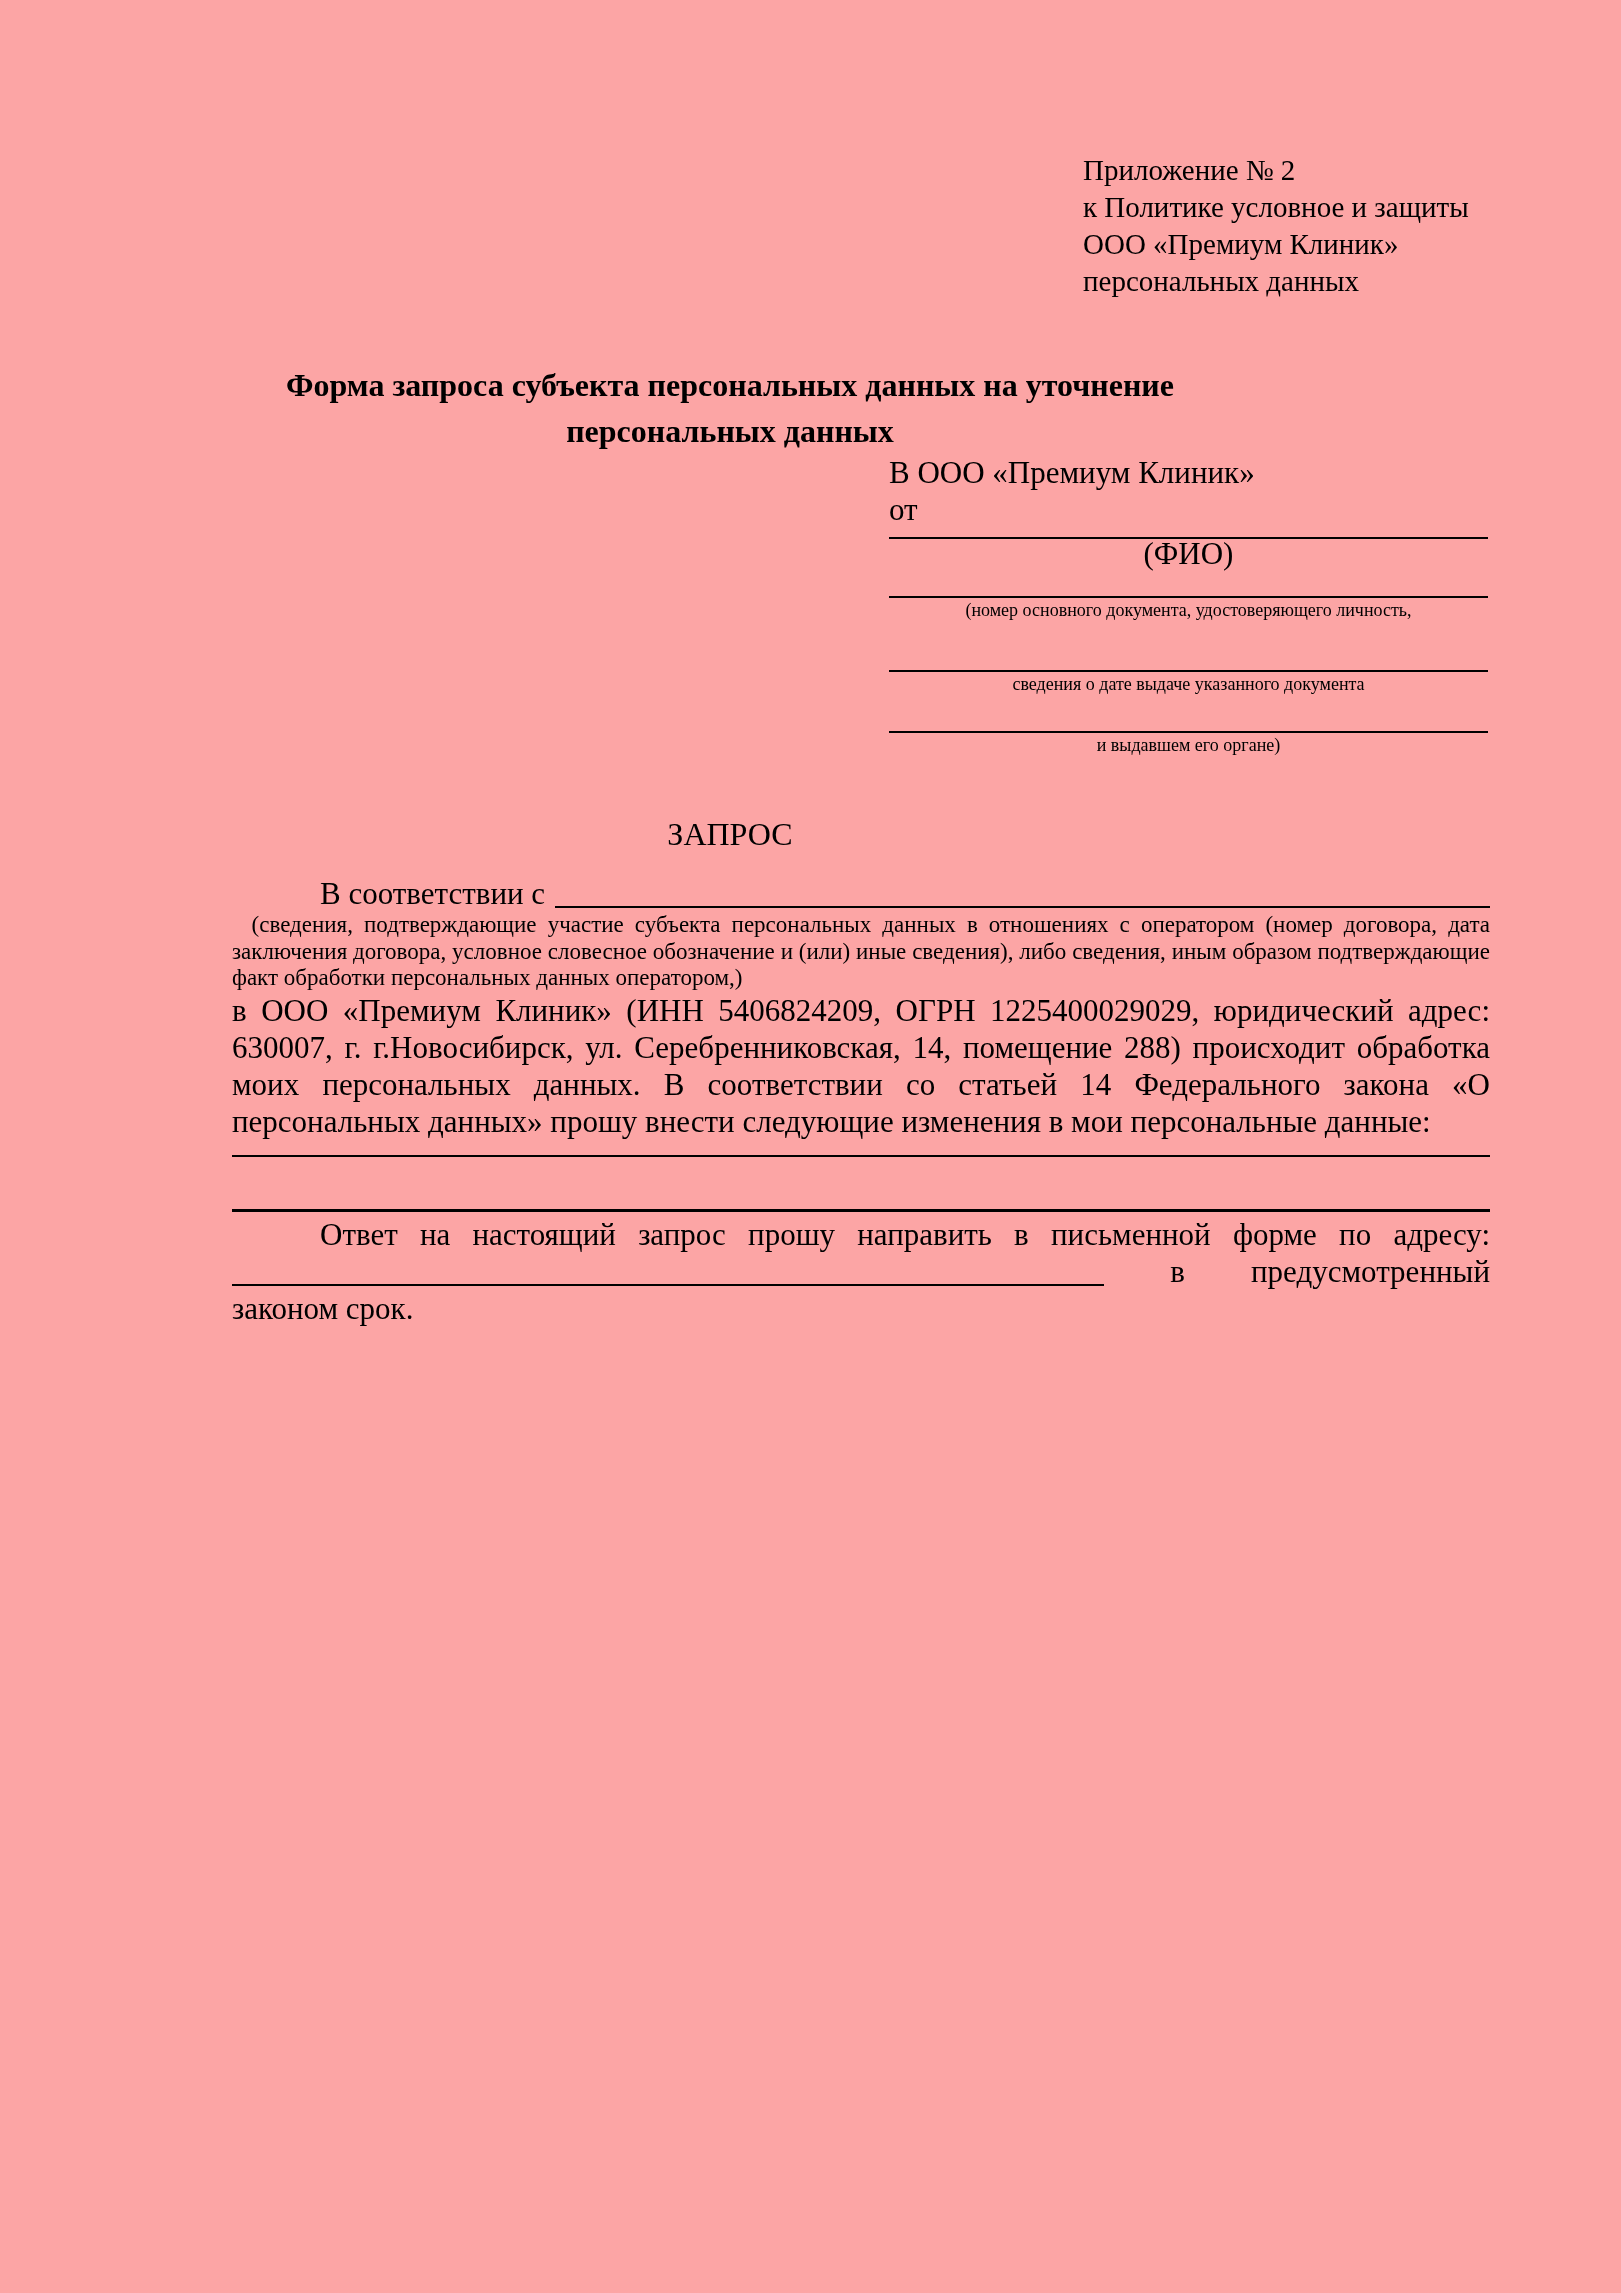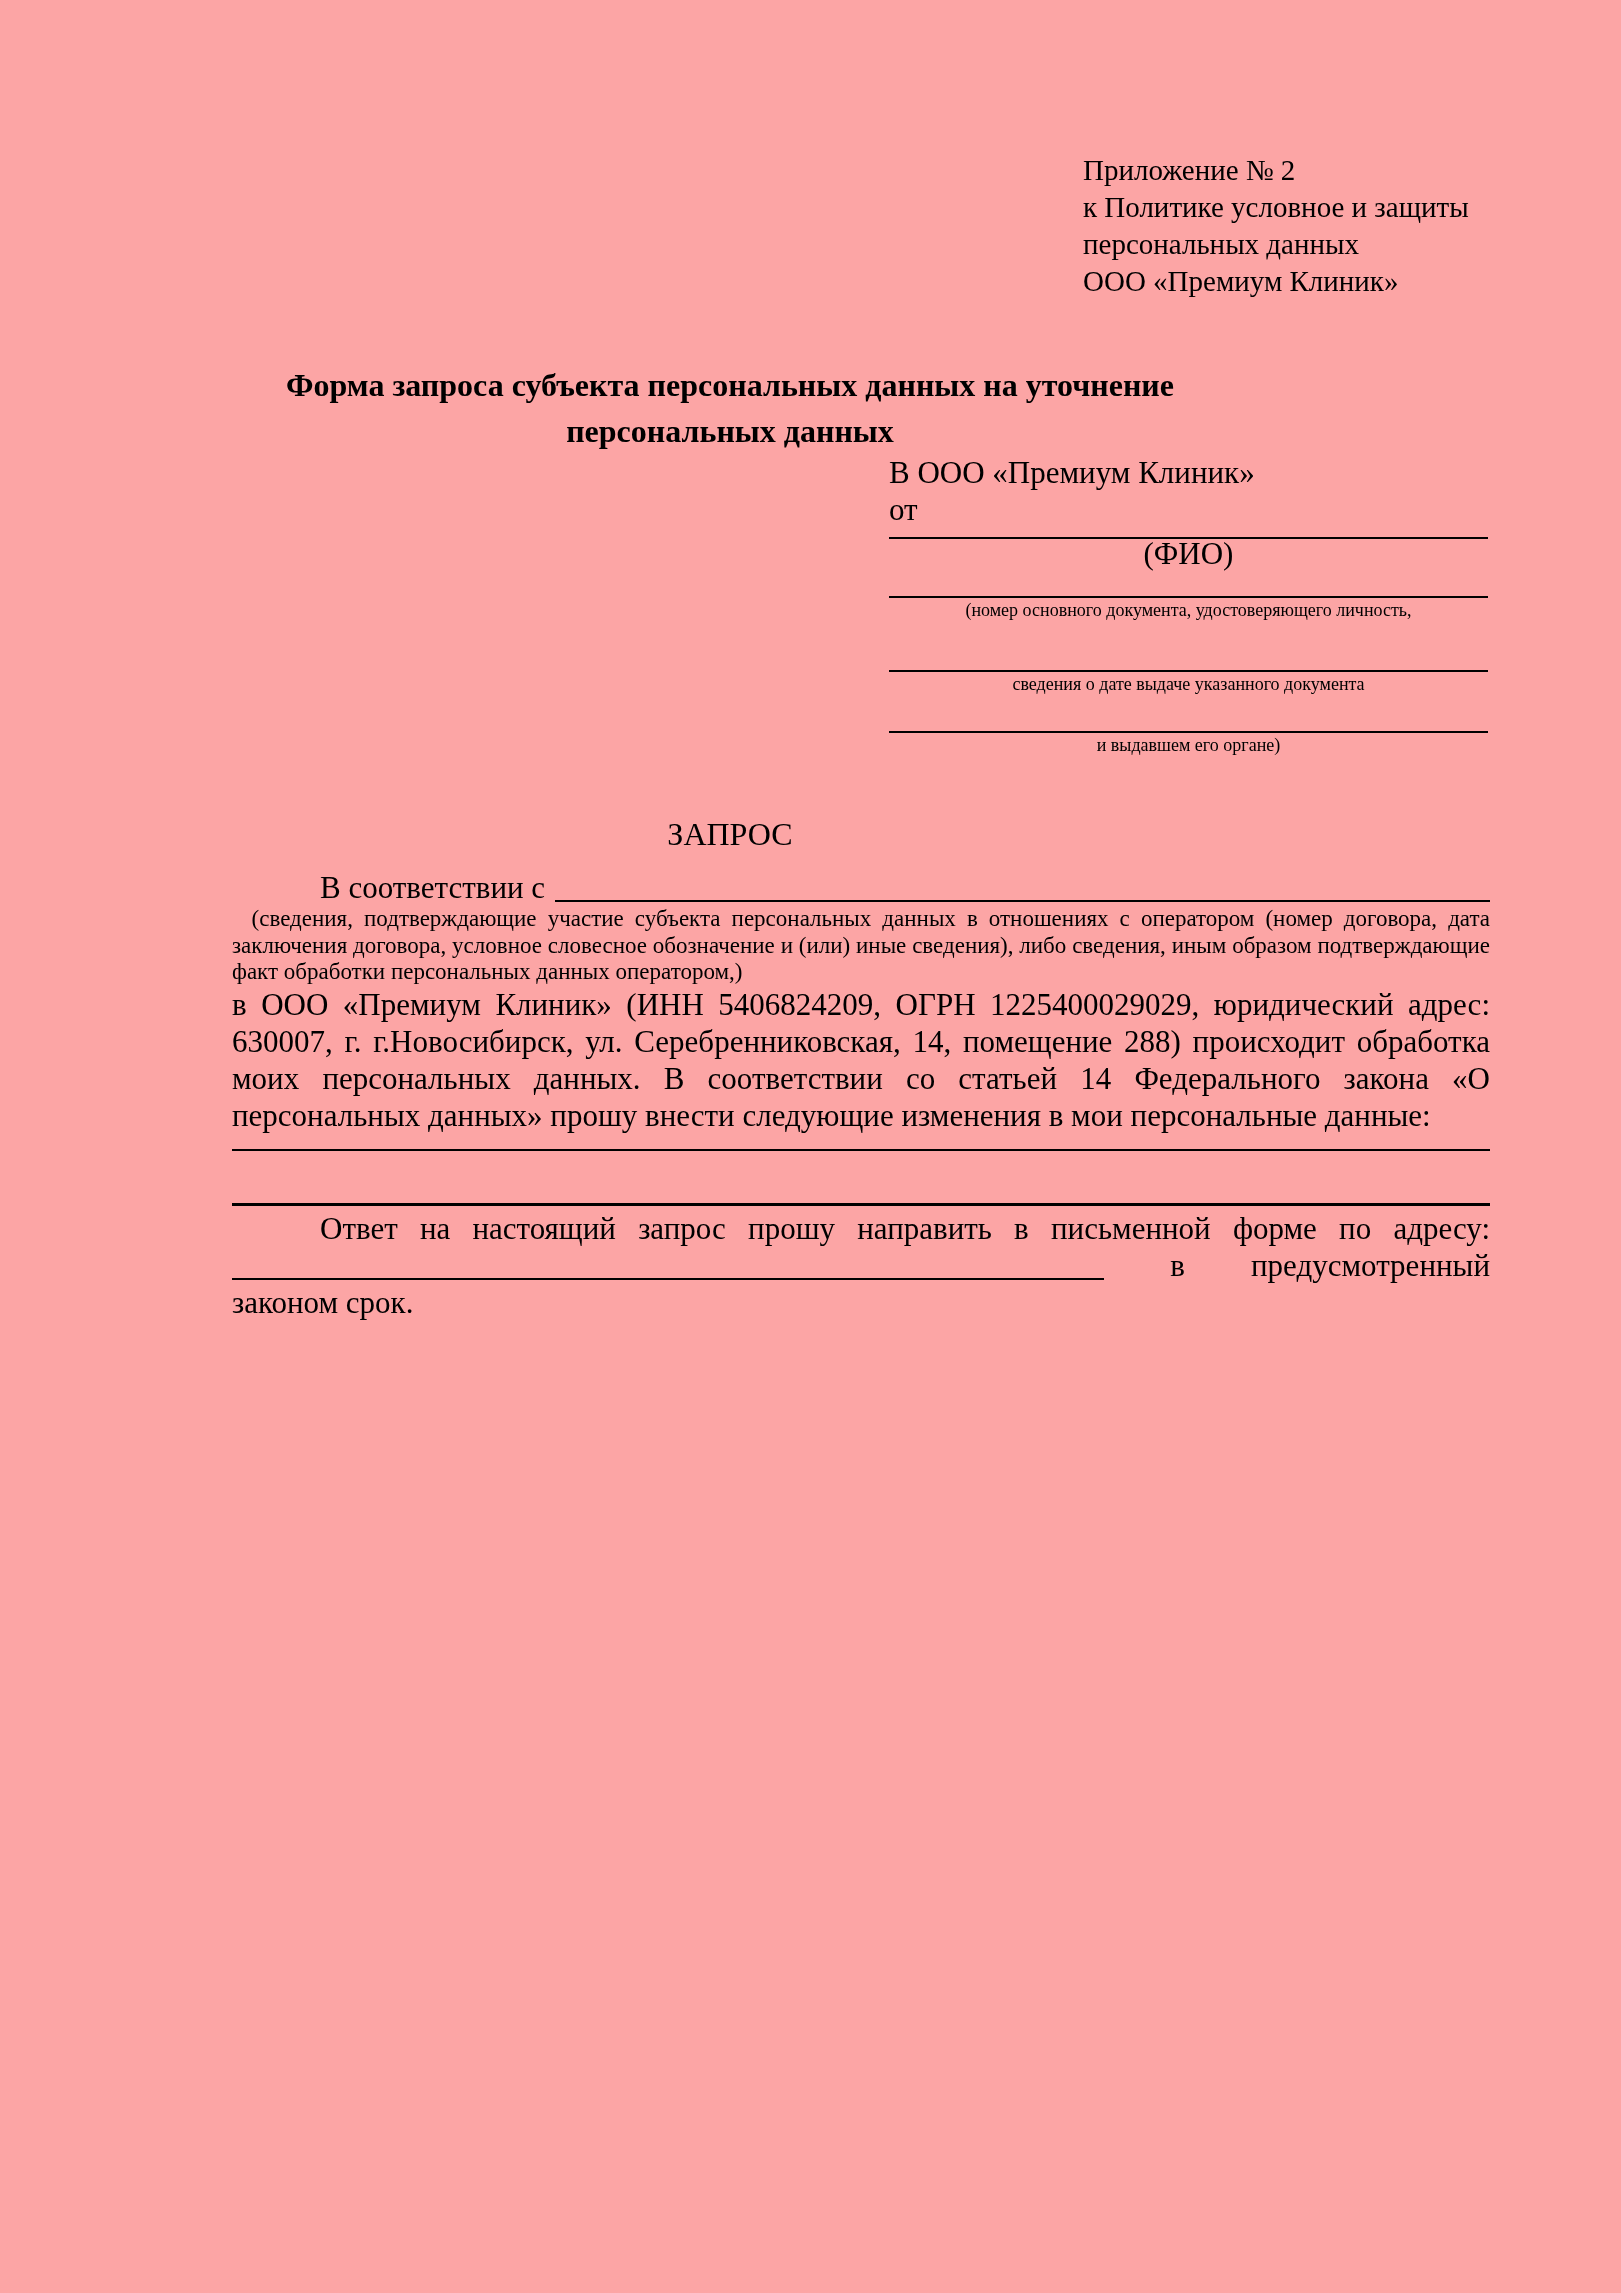--- a/index.html
+++ b/index.html
@@ -62,21 +62,21 @@
     margin-top: 55px;
     text-align: center;
     font-size: 32px;
     line-height: 43px;
   }
 
   
   .accordance {
     display: flex;
     align-items: flex-end;
-    margin-top: 13px;
+    margin-top: 19px;
     padding-left: 88px;
     line-height: 37px;
   }
   .accordance .fill-line {
     flex: 1;
     border-bottom: 2.9px solid #000;
     margin-left: 9.8px;
     margin-bottom: 3.9px;
   }
 
@@ -144,22 +144,22 @@
 </style>
 </head>
 <body>
 
 <div class="page">
   <div class="content">
 
     <div class="doc-header">
       <div>Приложение № 2</div>
       <div>к Политике условное и защиты</div>
+      <div>ООО «Премиум Клиник»</div>
       <div>персональных данных</div>
-      <div>ООО «Премиум Клиник»</div>
     </div>
 
     <div class="doc-title">Форма запроса субъекта персональных данных на уточнение персональных данных</div>
 
     <div class="addressee">
       <div class="to-line">В ООО «Премиум Клиник»</div>
       <div class="from-line">от</div>
 
       <div class="blank-row first">
         <div class="cap-fio mb-29">(ФИО)</div>

